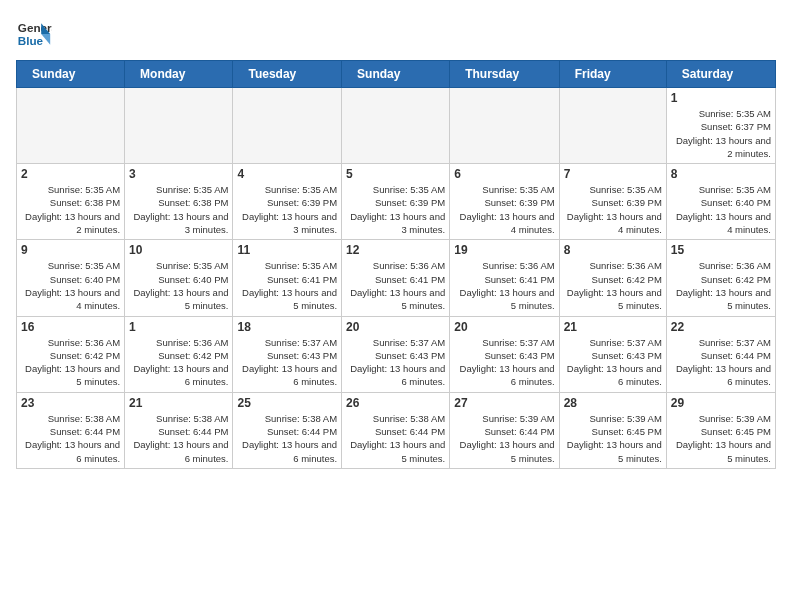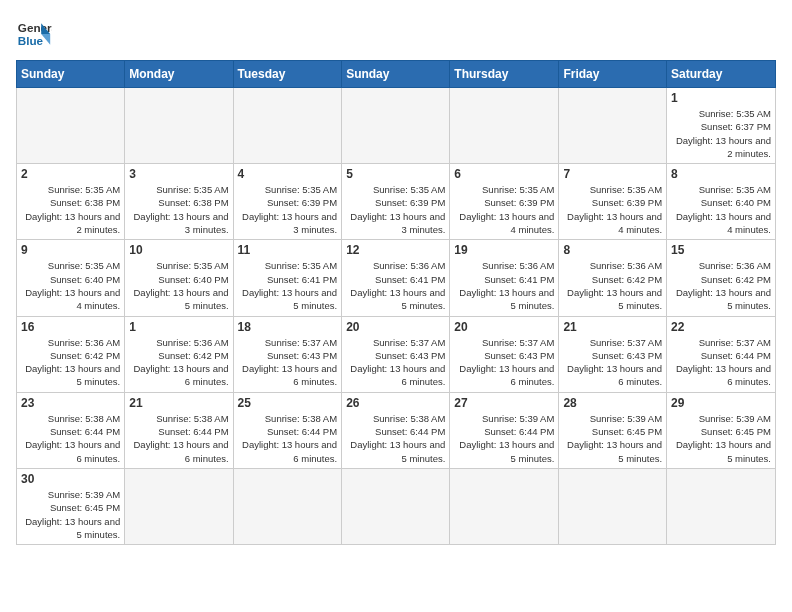--- a/index.html
+++ b/index.html
@@ -38,21 +38,21 @@
       color: #555;
     }
     .calendar {
       width: 100%;
       border-collapse: collapse;
       font-size: 10px;
     }
     .calendar th {
       background-color: #2b6cb0;
       color: #fff;
-      padding: 6px 4px;
+      padding: 6px 15px;
       text-align: left;
       font-size: 12px;
       font-weight: bold;
       border: 1px solid #1a5a99;
     }
     .calendar td {
       border: 1px solid #ccc;
       vertical-align: top;
       padding: 3px 4px;
       width: 113px;
@@ -293,28 +293,14 @@
 Sunset: 6:45 PM
 Daylight: 13 hours and 5 minutes.</div>
         </td>
         <td>
           <span class="day-number">29</span>
           <div class="day-info">Sunrise: 5:39 AM
 Sunset: 6:45 PM
 Daylight: 13 hours and 5 minutes.</div>
         </td>
       </tr>
-      <tr class="last-row">
-        <td>
-          <span class="day-number">30</span>
-          <div class="day-info">Sunrise: 5:39 AM
-Sunset: 6:45 PM
-Daylight: 13 hours and 5 minutes.</div>
-        </td>
-        <td class="empty"></td>
-        <td class="empty"></td>
-        <td class="empty"></td>
-        <td class="empty"></td>
-        <td class="empty"></td>
-        <td class="empty"></td>
-      </tr>
     </tbody>
 </table>
 
 </body></html>

